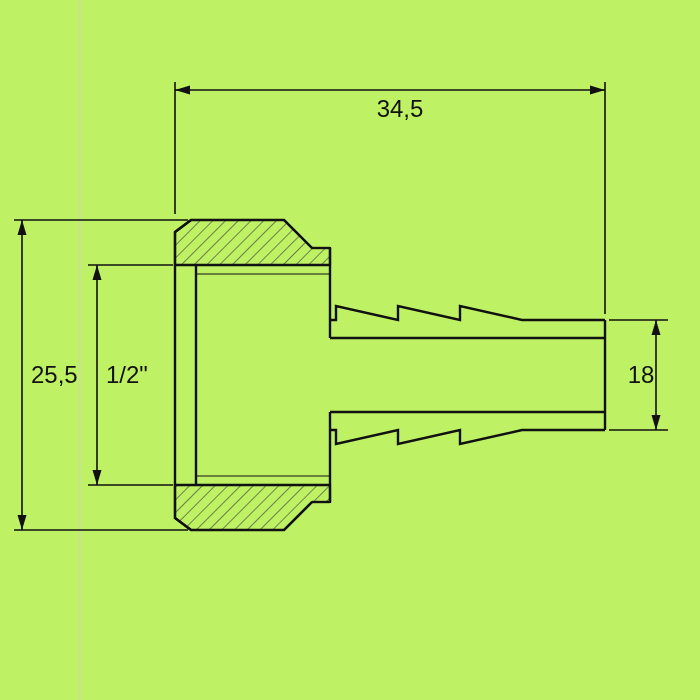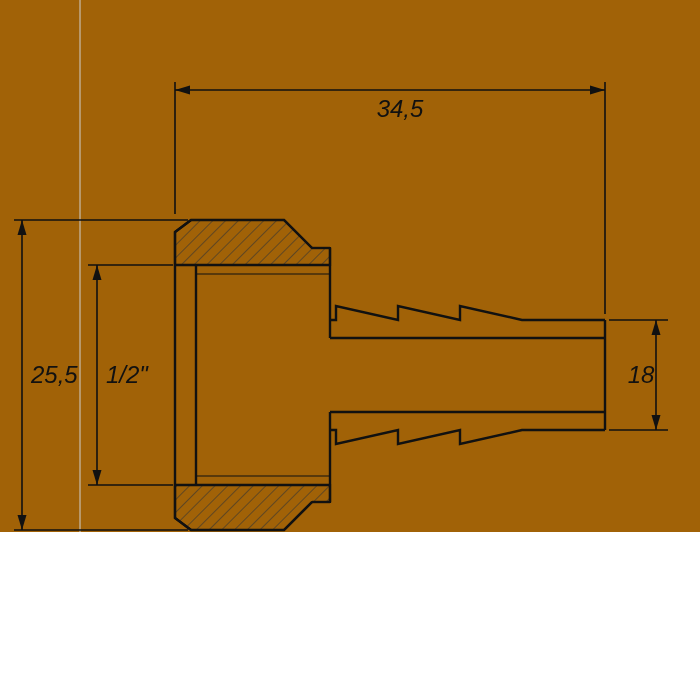--- a/index.html
+++ b/index.html
@@ -1,19 +1,18 @@
 <!DOCTYPE html>
 <html style="--line: #111111; --guide: #cfcfcf;"><head>
 <meta charset="utf-8">
 <style>
   html,body{margin:0;padding:0;background:#fff;}
   .canvas{
-    width:700px;height:532px;position:relative;background:#a16207;
+    width:700px;height:700px;position:relative;background:#bef264;
     font-family:"Liberation Sans", sans-serif;
-    font-style:italic;
   }
   svg{display:block;}
   .part{stroke:var(--line,#111);stroke-width:2.4;fill:none;stroke-linejoin:miter;stroke-linecap:butt;}
   .part-fill{stroke:var(--line,#111);stroke-width:2.2;stroke-linejoin:miter;}
   .thin{stroke:var(--line,#111);stroke-width:1.1;fill:none;}
   .dim{stroke:var(--line,#111);stroke-width:1.6;fill:none;}
   .arrow{fill:var(--line,#111);stroke:none;}
   .guide{stroke:var(--guide,#cfcfcf);stroke-width:1;}
   text{fill:var(--line,#111);font-family:"Liberation Sans", sans-serif;font-size:24px;}
 </style>

